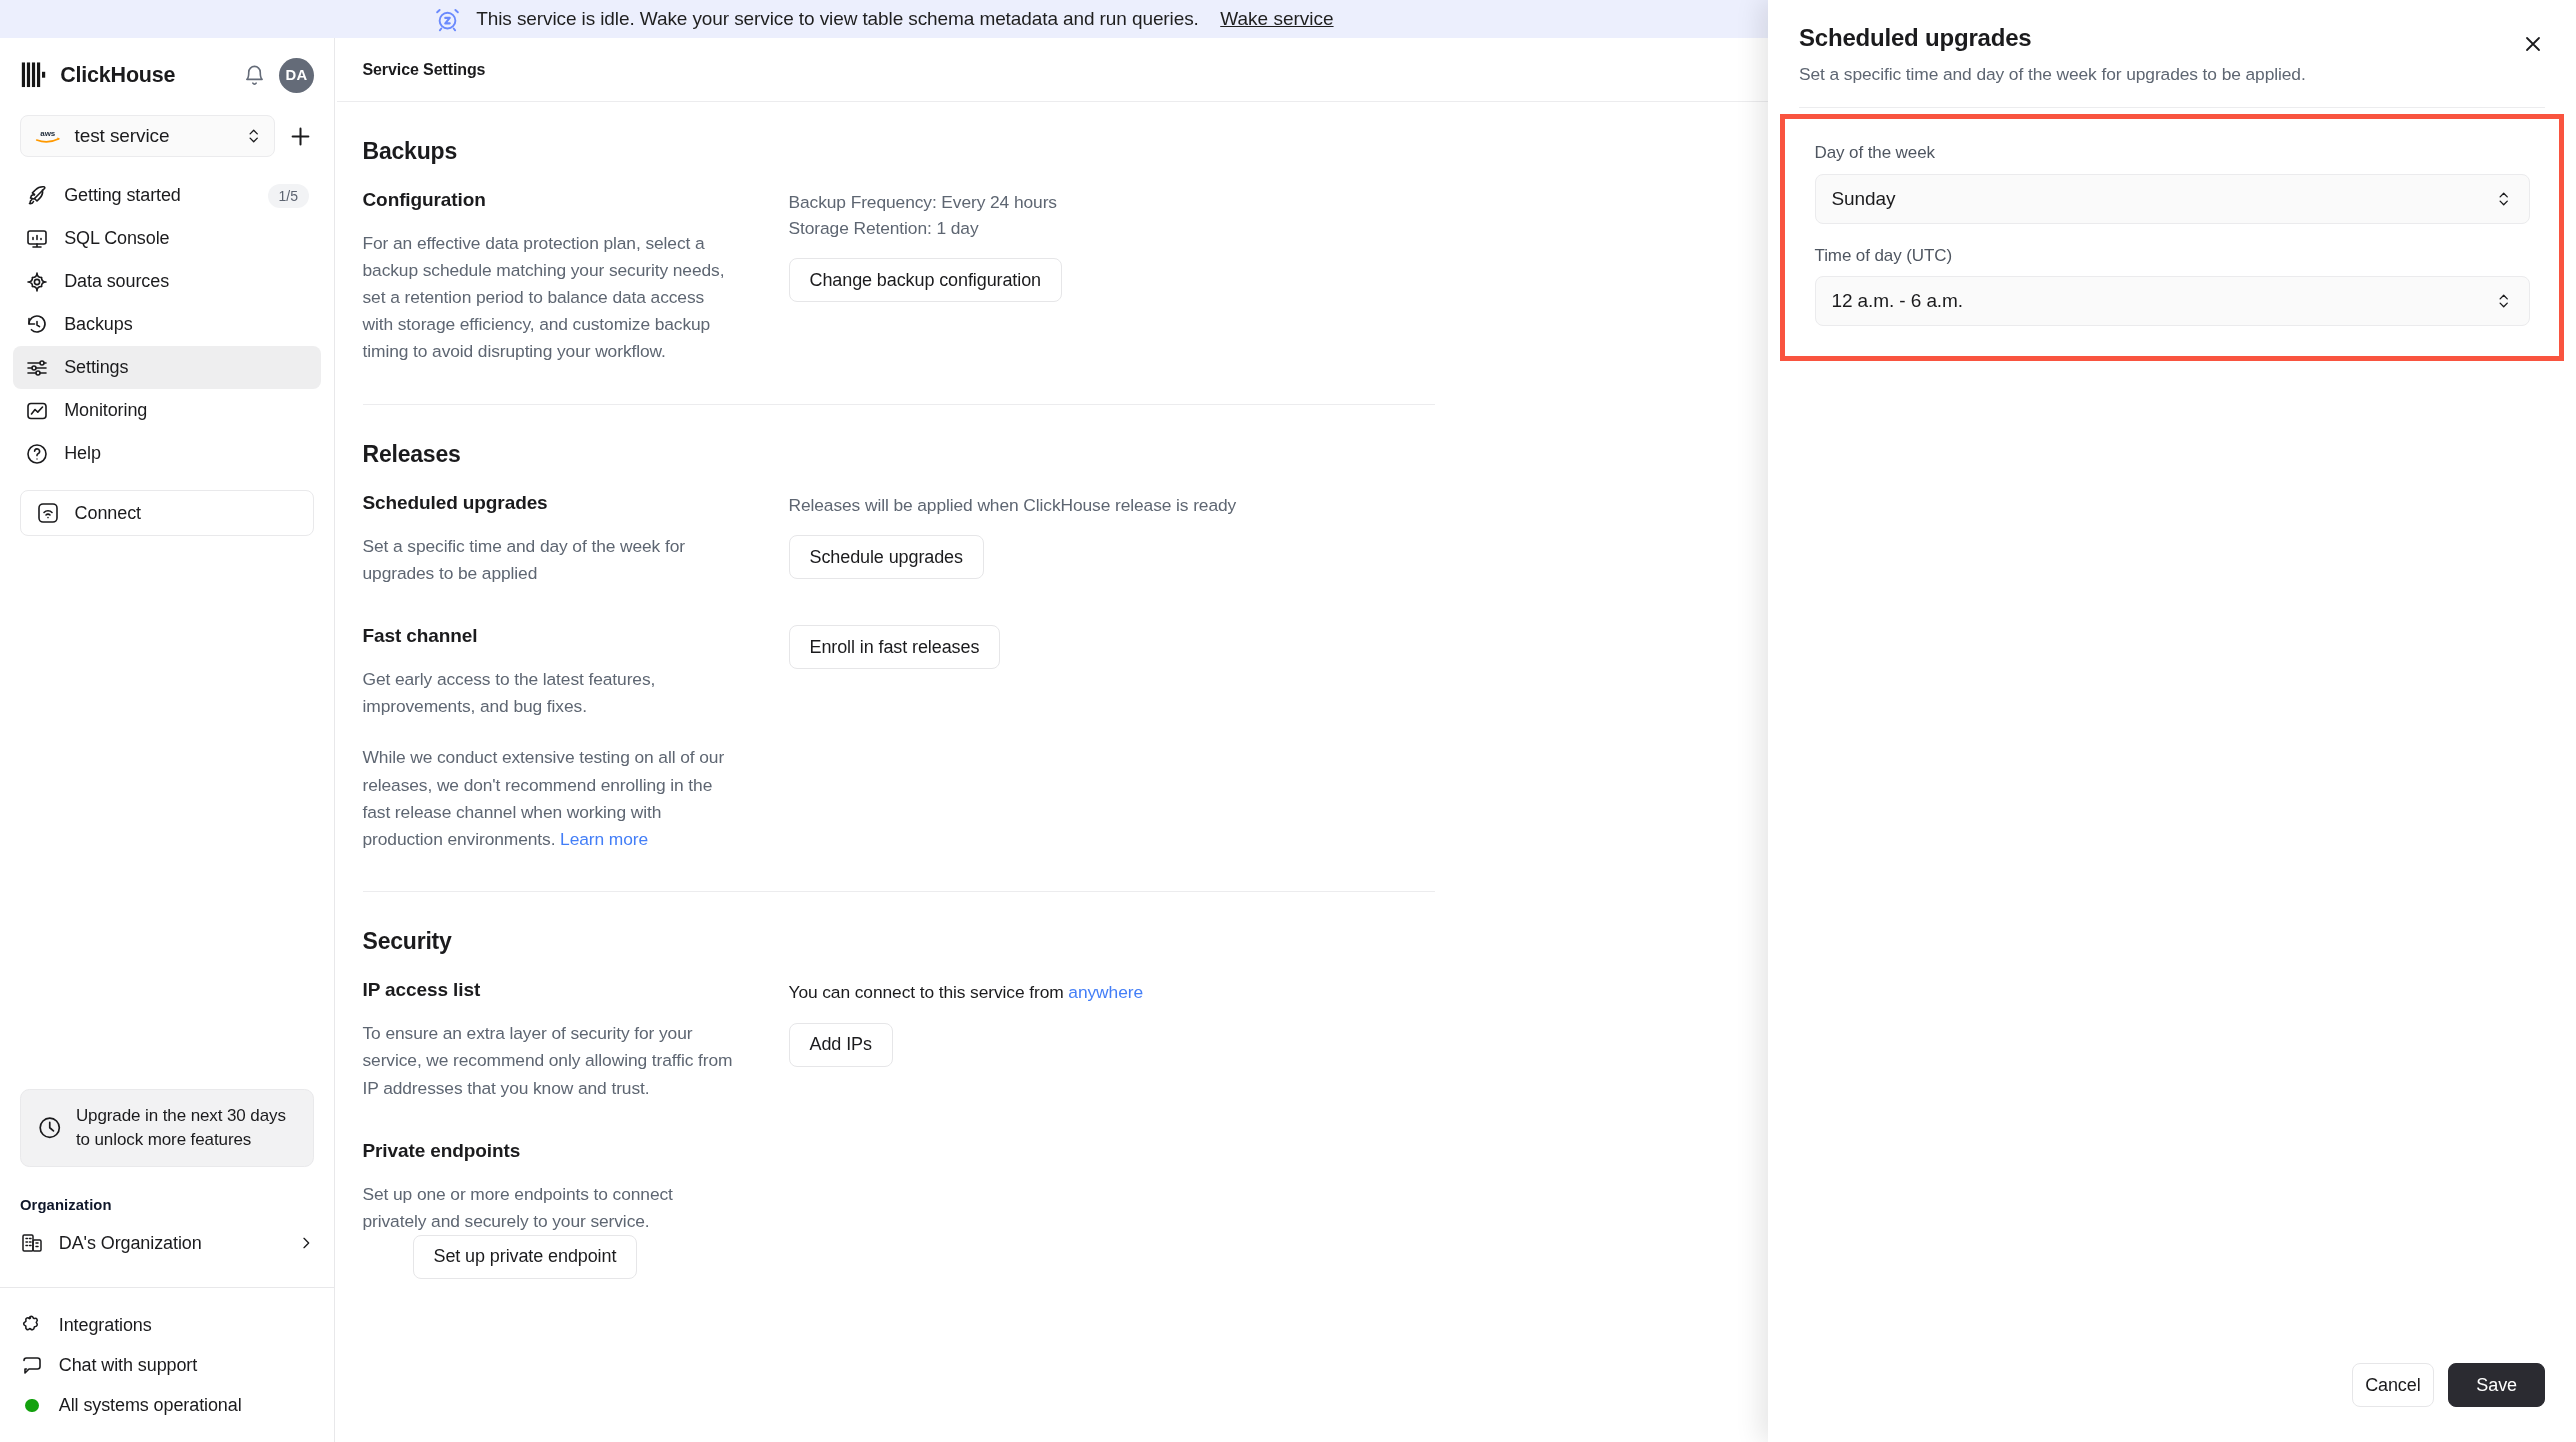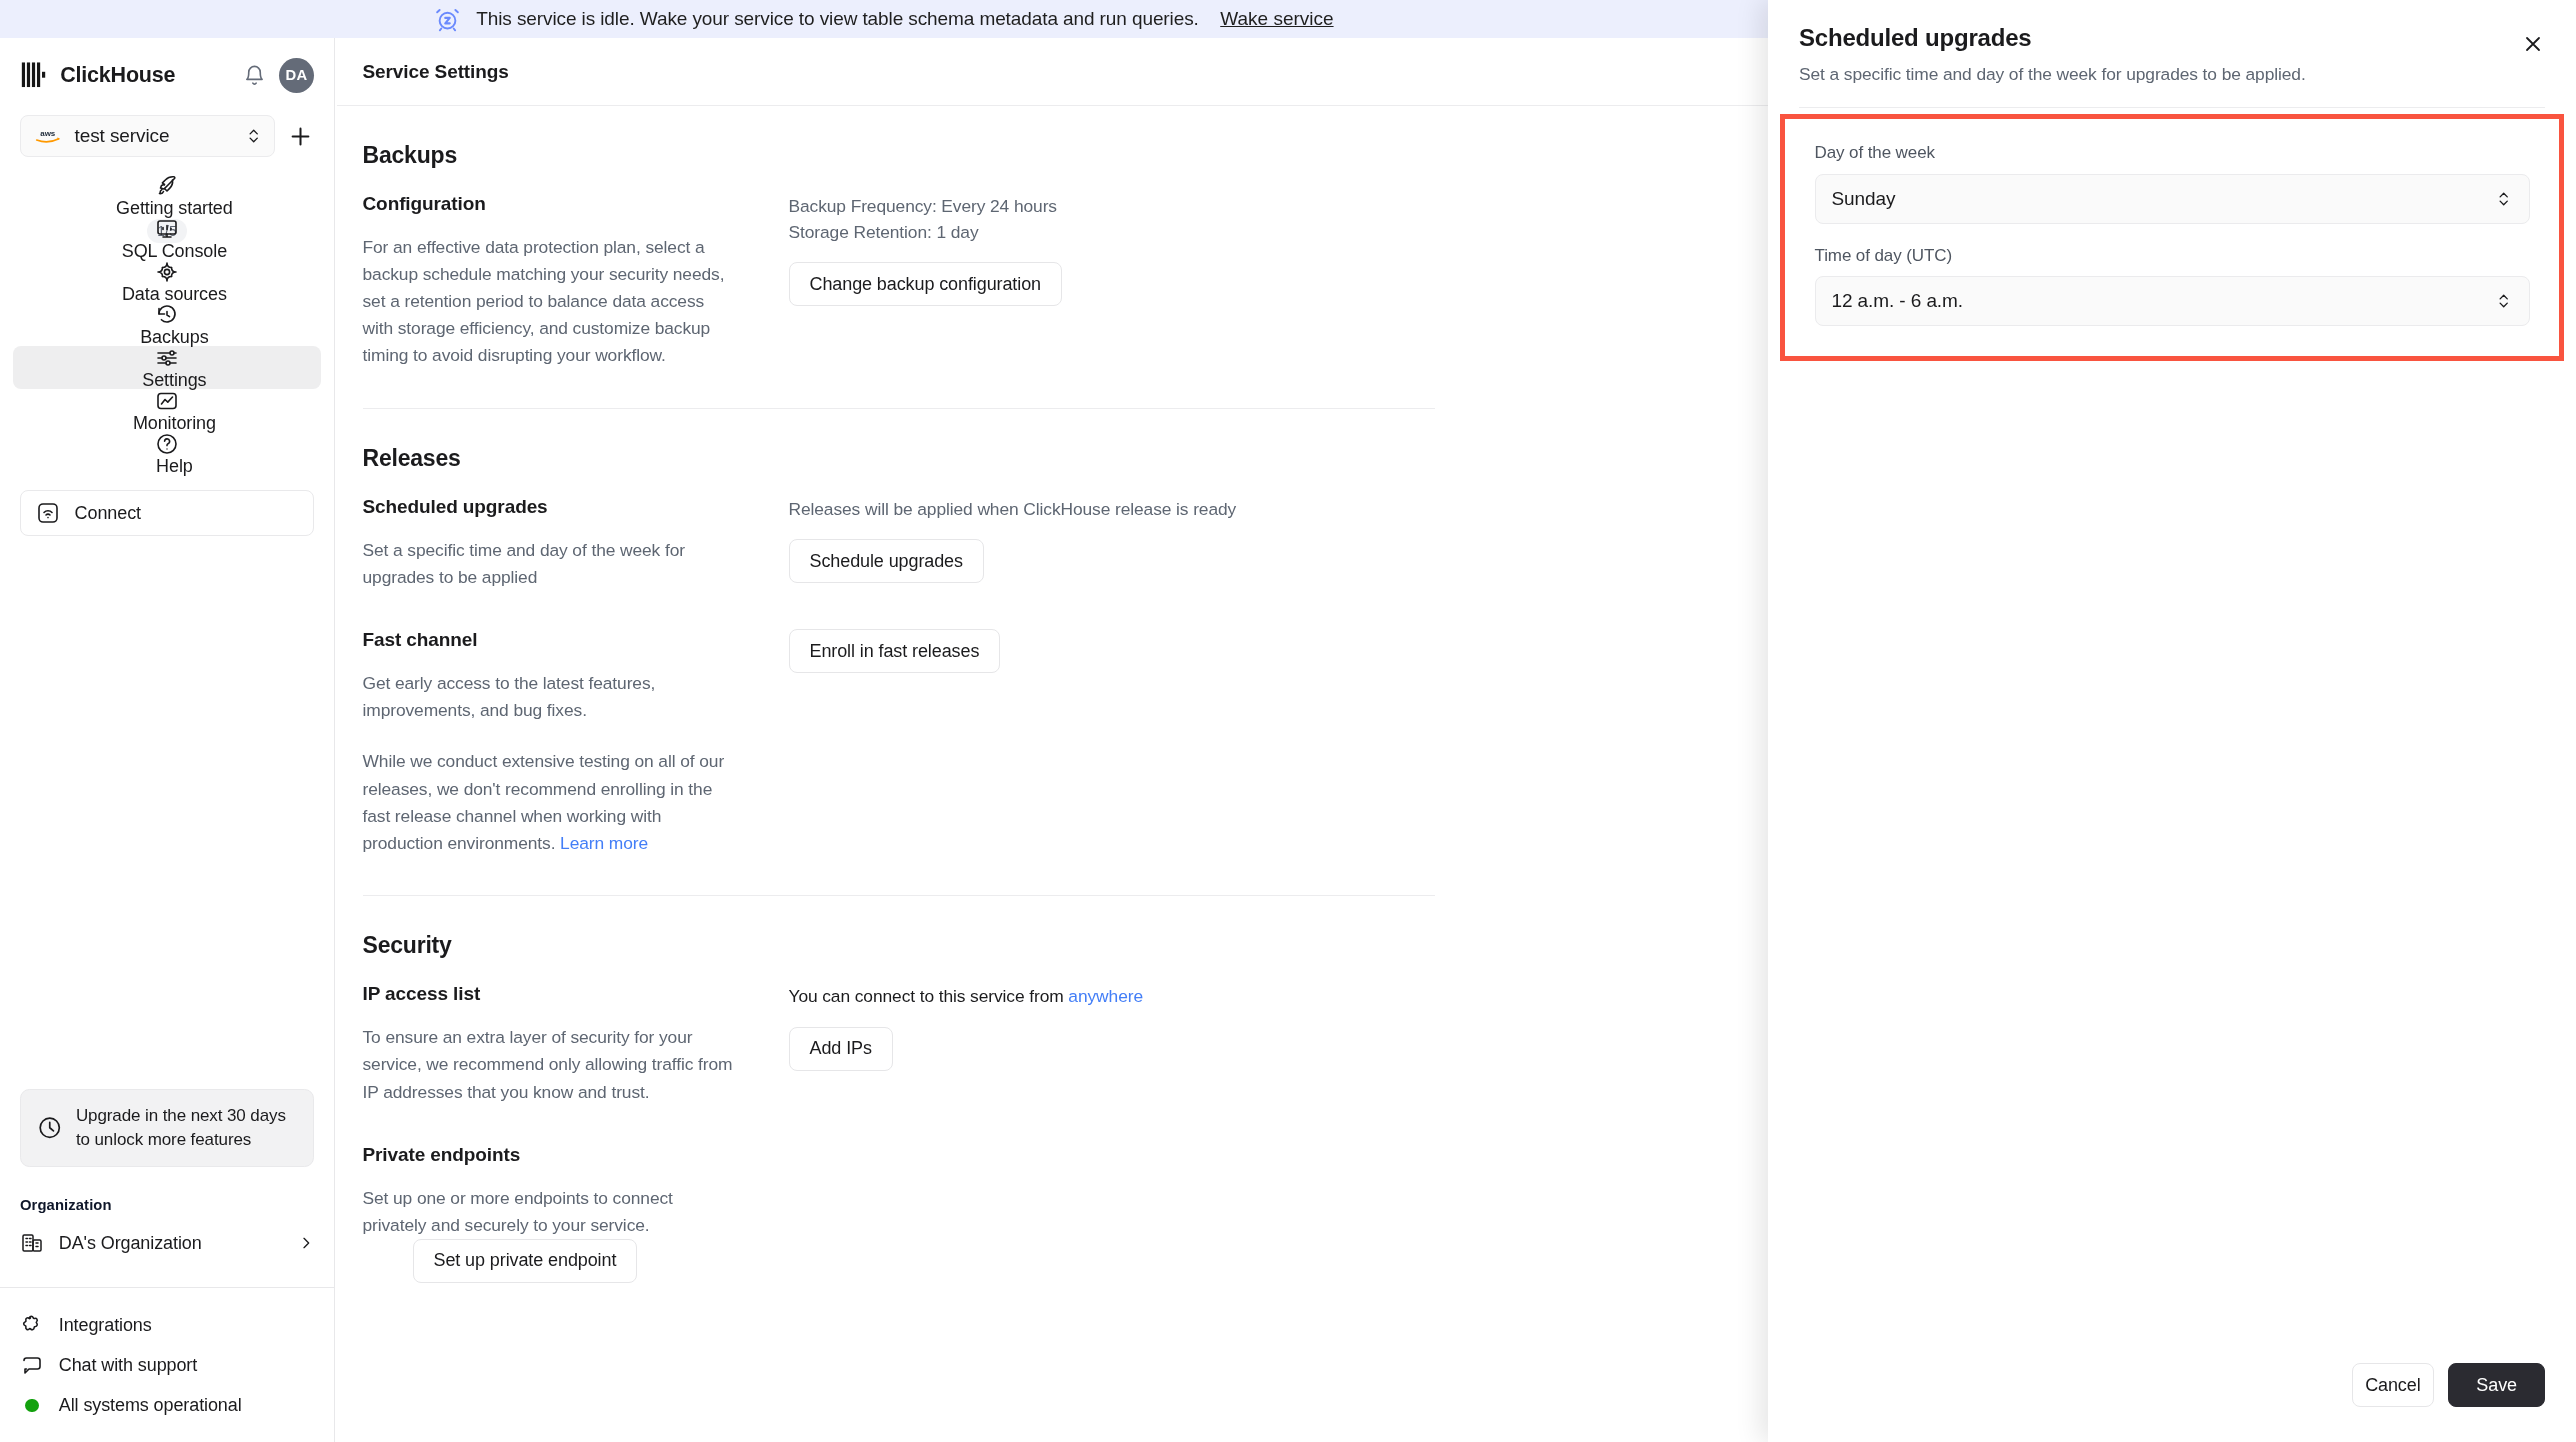--- a/index.html
+++ b/index.html
@@ -78,21 +78,20 @@
   .plus-btn {
     width: 28px; height: 28px; flex: 0 0 auto; cursor: pointer;
     display: flex; align-items: center; justify-content: center;
   }
 
   .nav { padding: 17.4px 13.4px 0 13.4px; }
   .nav-item {
     display: flex; align-items: center;
     height: 43px; padding: 0 12px; border-radius: 8px;
     cursor: pointer;
-    flex-direction: column;
   }
   .nav-item.active { background: #eeeeef; }
   .nav-icon { width: 24px; height: 24px; flex: 0 0 auto; }
   .nav-label {
     font-size: 18px; color: #1b1b1d; margin-left: 14.8px;
     letter-spacing: -0.1px; flex: 1 1 auto;
   }
   .nav-badge {
     font-size: 14px; color: #5c6370;
     background: #f2f3f5; border-radius: 670px;
@@ -154,21 +153,21 @@
     background: #13a10e; margin-left: 5.4px; flex: 0 0 auto;
   }
 
   
   .main {
     position: absolute; left: 337px; top: 38px;
     width: 1431px; height: 1405px;
     background: #ffffff; overflow: hidden;
   }
   .page-title {
-    font-size: 19px; font-weight: 600; color: #1b1b1d;
+    font-size: 16px; font-weight: 600; color: #1b1b1d;
     padding: 23px 0 0 25.5px; letter-spacing: -0.1px;
   }
   .title-rule {
     margin-top: 21.5px; height: 1.3px; background: #ececee; width: 100%;
   }
 
   .content { padding: 0 0 0 25.5px; }
 
   .section-title {
     font-size: 23px; font-weight: 600; color: #1b1b1d;

